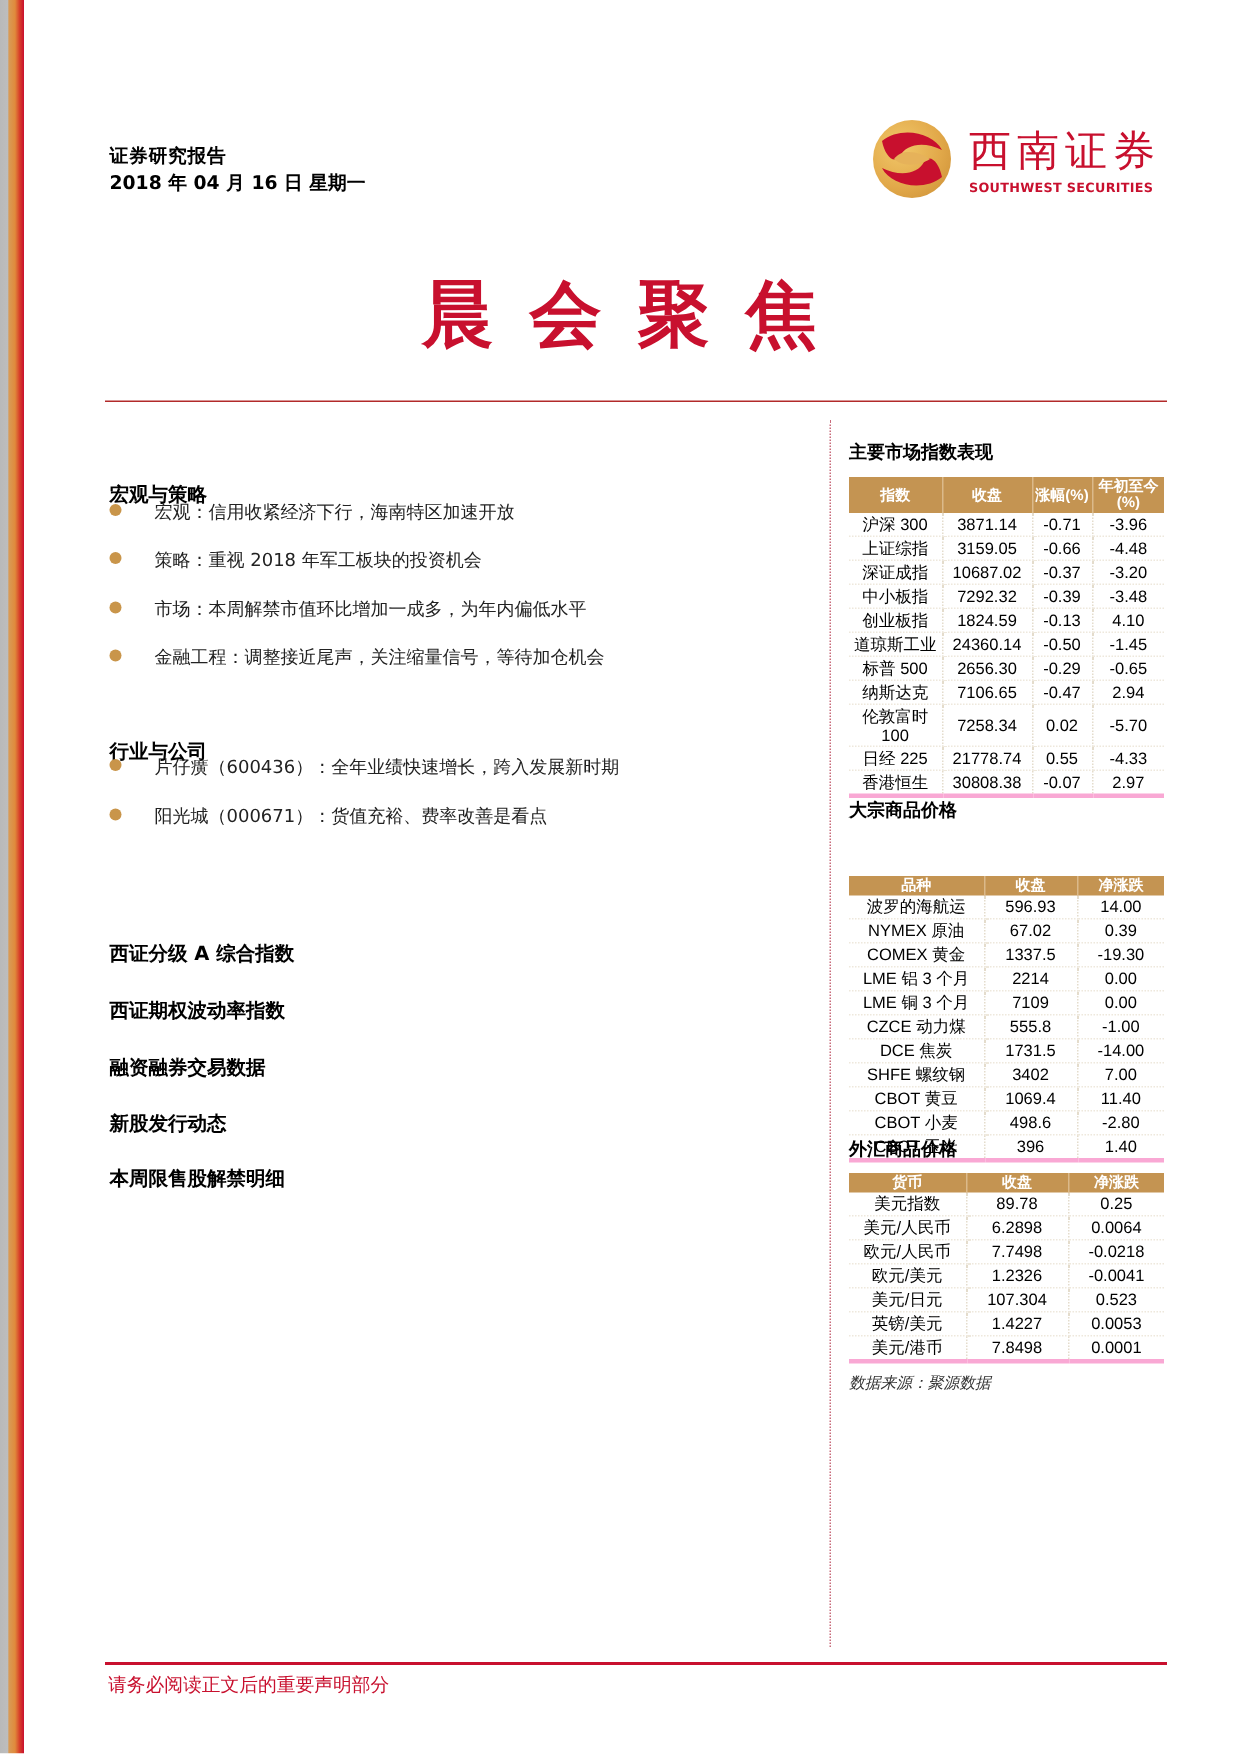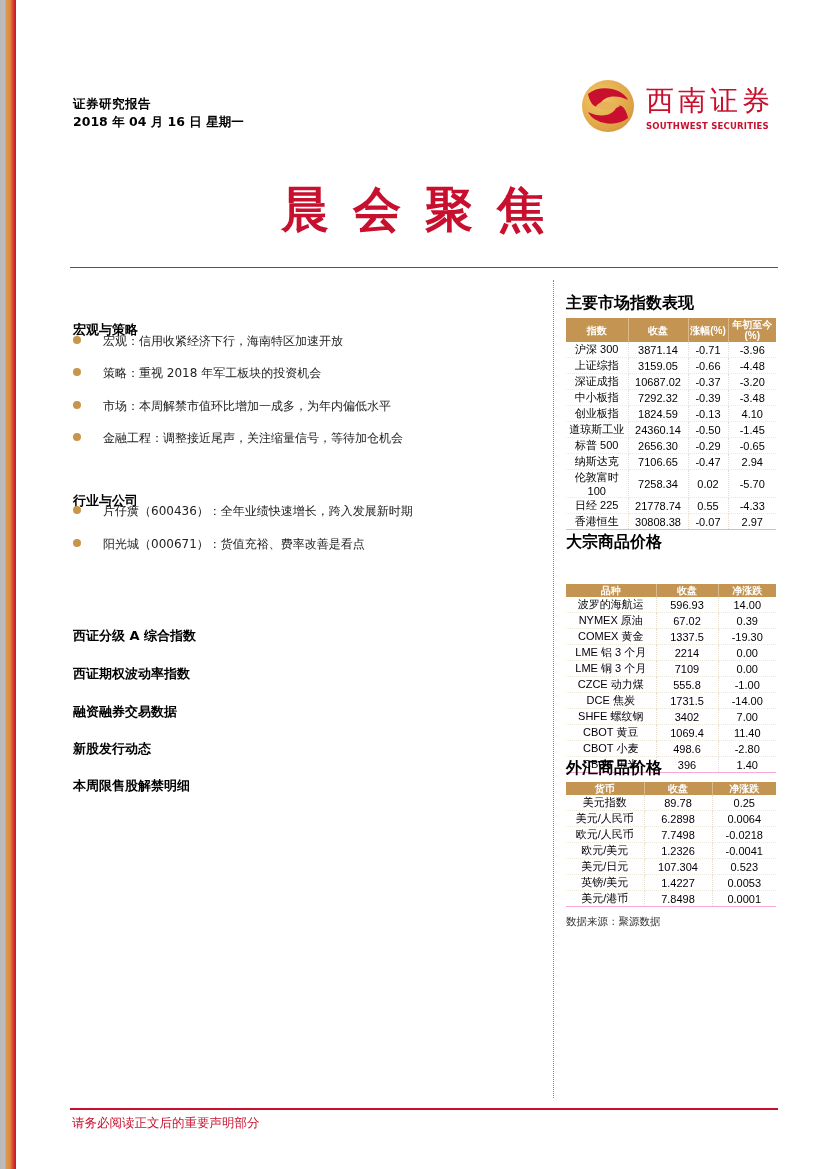--- a/index.html
+++ b/index.html
@@ -23,29 +23,29 @@
 
     .top-rule { position: absolute; left: 70px; top: 267px; width: 708px; height: 1px; background: #b22a2a; }
     .col-divider { position: absolute; left: 553px; top: 280px; width: 1px; height: 818px; border-left: 1px dotted #c86a7a; }
     .bottom-rule { position: absolute; left: 70px; top: 1108px; width: 708px; height: 2px; background: #c8102e; }
     .footer-note { position: absolute; left: 72px; top: 1115px; font-family: "DejaVu Serif", serif; font-size: 12.5px; color: #c8102e; }
 
     .section-heading { position: absolute; left: 73px; font-size: 13px; font-weight: bold; margin-top: 24px; }
     .bullet-row { position: absolute; left: 73px; font-size: 12px; color: #222; white-space: nowrap; }
     .bullet-dot { display: inline-block; width: 8px; height: 8px; border-radius: 50%; background: #c9954a; margin-right: 22px; vertical-align: 1px; }
 
-    .sidebar-title { position: absolute; left: 566px; font-size: 16px; font-weight: bold; }
+    .sidebar-title { position: absolute; left: 566px; font-size: 12px; font-weight: bold; }
     table.mt { position: absolute; left: 566px; width: 210px; border-collapse: collapse; font-family: "Liberation Sans", sans-serif; font-size: 11px; }
     table.mt th { background: #c49452; color: #fff; font-size: 10px; font-weight: bold; height: 24px; border-right: 1px solid #dbb98a; line-height: 11px; }
     table.mt th:last-child { border-right: none; }
     table.mt td { text-align: center; height: 15.5px; border-right: 1px dotted #e4dccc; border-bottom: 1px dotted #eee8dc; }
     table.mt td:last-child { border-right: none; }
-    table.mt tr:last-child td { border-bottom: 1px solid #f9a8d4; margin-top: 29px; }
+    table.mt tr:last-child td { border-bottom: 3px solid #f9a8d4; margin-top: 29px; }
     .t-idx td { height: 15.6px; }
-    .note { position: absolute; left: 566px; top: 915px; font-size: 10.5px; color: #333; }
+    .note { position: absolute; left: 566px; top: 915px; font-size: 10.5px; font-style: italic; color: #333; }
   </style>
 </head>
 <body>
 
 <div class="left-stripe"></div>
 
 <div class="report-type">证券研究报告</div>
 <div class="report-date">2018 年 04 月 16 日 星期一</div>
 
 <div class="logo">

